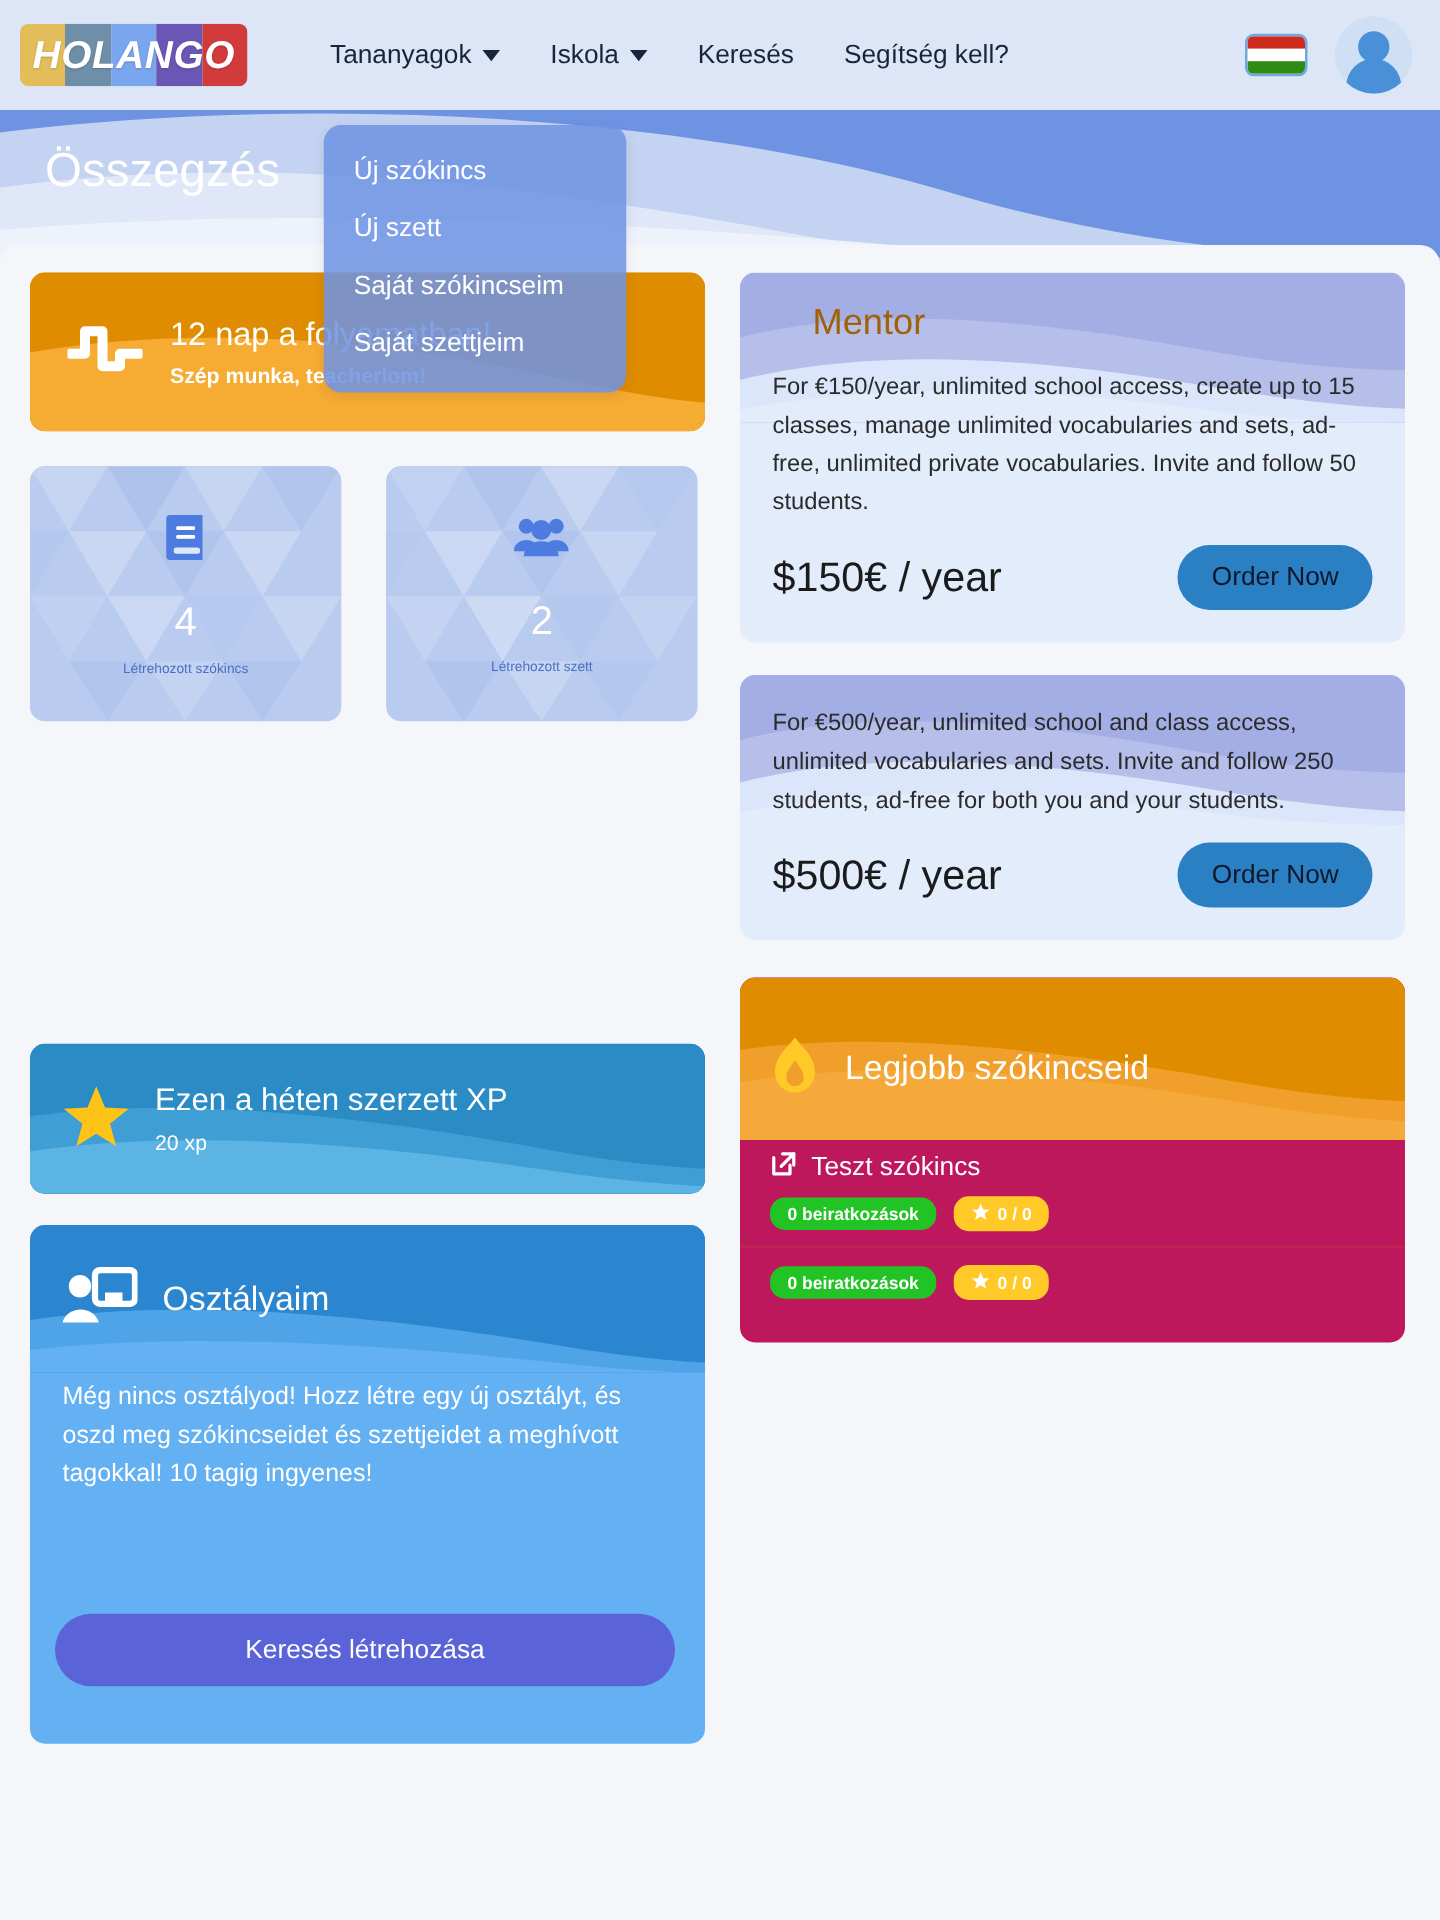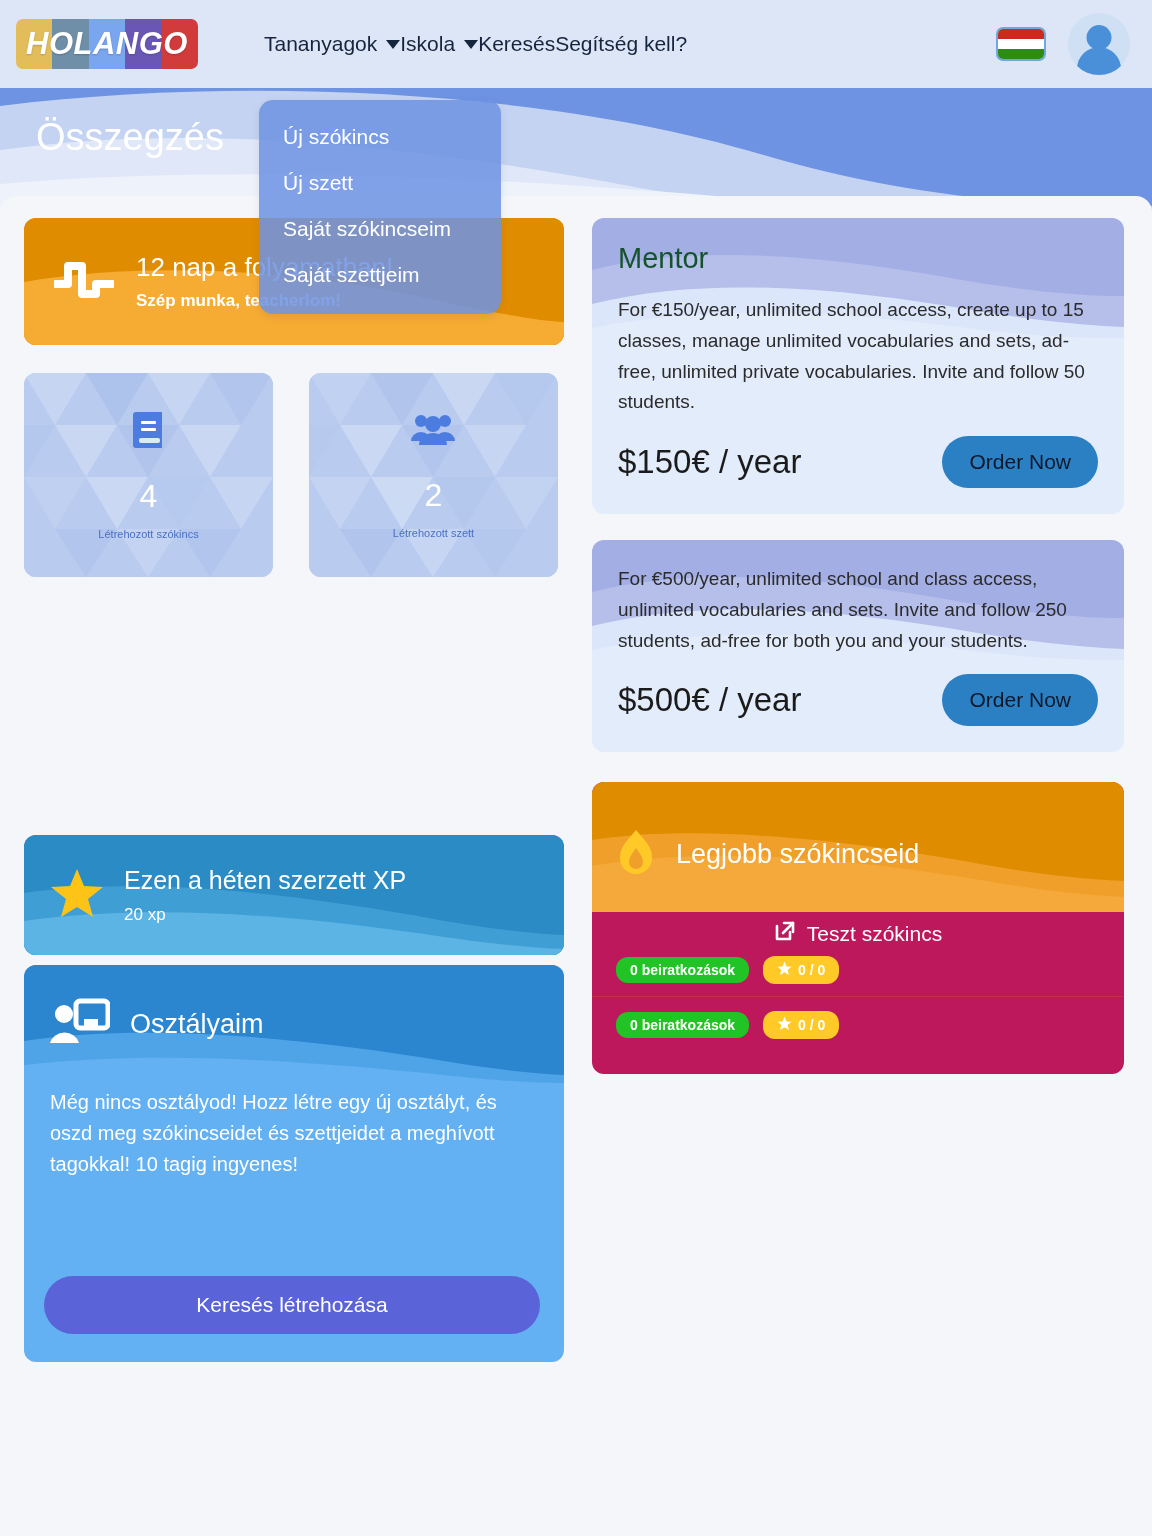--- a/index.html
+++ b/index.html
@@ -40,20 +40,21 @@
     color: #fff;
     font-size: 31px;
     font-weight: bold;
     letter-spacing: 0.5px;
     text-shadow: 0 1px 2px rgba(0,0,0,.18);
   }
 
   .nav-links {
     display: flex;
     align-items: center;
+    gap: 40px;
     margin-left: 66px;
   }
   .nav-item {
     font-size: 21px;
     color: #16243d;
     display: flex;
     align-items: center;
     gap: 9px;
     cursor: pointer;
     white-space: nowrap;
@@ -204,24 +205,24 @@
     padding-left: 26px;
   }
   .xp .wavebg { position: absolute; inset: 0; }
   .xp-icon { position: relative; z-index: 2; margin-right: 20px; }
   .xp-text { position: relative; z-index: 2; color: #fff; }
   .xp-title { font-size: 25px; margin-bottom: 10px; }
   .xp-sub { font-size: 17px; font-weight: normal; }
 
   
   .classes {
-    margin-top: 10px;
+    margin-top: 25px;
     background: #63b0f2;
     min-height: 388px;
-    padding-bottom: 28px;
+    padding-bottom: 46px;
   }
   .classes .wavehead { position: absolute; top: 0; left: 0; right: 0; height: 118px; }
   .classes-head {
     position: relative; z-index: 2;
     display: flex; align-items: center;
     padding: 26px 0 0 26px;
     height: 92px;
   }
   .classes-icon { margin-right: 20px; }
   .classes-title { font-size: 27px; color: #fff; }
@@ -247,21 +248,21 @@
     width: calc(100% - 44px);
   }
 
   
   .plan {
     background: #e3ecfb;
     margin-bottom: 26px;
     padding: 24px 26px 26px 26px;
   }
   .plan .wavehead { position: absolute; top: 0; left: 0; right: 0; height: 120px; }
-  .plan-title { position: relative; z-index: 2; font-size: 29px; color: #14532d; margin-bottom: 20px; }
+  .plan-title { position: relative; z-index: 2; font-size: 29px; color: #a16207; margin-bottom: 20px; margin-left: 32px; }
   .plan-desc {
     position: relative; z-index: 2;
     font-size: 19px; color: #2b2b2b; line-height: 1.62;
     margin-bottom: 18px;
   }
   .plan-foot {
     position: relative; z-index: 2;
     display: flex; align-items: center; justify-content: space-between;
   }
   .plan-price { font-size: 33px; color: #1b1b1b; }
@@ -289,21 +290,21 @@
     padding: 32px 0 0 24px;
     height: 112px;
   }
   .tv-icon { margin-right: 20px; }
   .tv-title { font-size: 27px; color: #fff; }
   .tv-list { position: relative; z-index: 2; padding: 18px 0 0 0; }
   .tv-item { padding: 8px 24px 12px 24px; cursor: pointer; }
   .tv-item + .tv-item { border-top: 1px solid rgba(180,120,20,.25); padding-top: 14px; }
   .tv-name {
     display: flex; align-items: center; gap: 11px;
-    color: #fff; font-size: 21px; margin-bottom: 9px; justify-content: center;
+    color: #fff; font-size: 21px; margin-bottom: 9px;
   }
   .tv-badges { display: flex; gap: 14px; align-items: center; }
   .badge-green {
     background: #22c425; color: #fff;
     border-radius: 12px; font-size: 14px; font-weight: bold;
     padding: 5px 14px;
   }
   .badge-yellow {
     background: #ffc928; color: #fff;
     border-radius: 12px; font-size: 14px; font-weight: bold;

